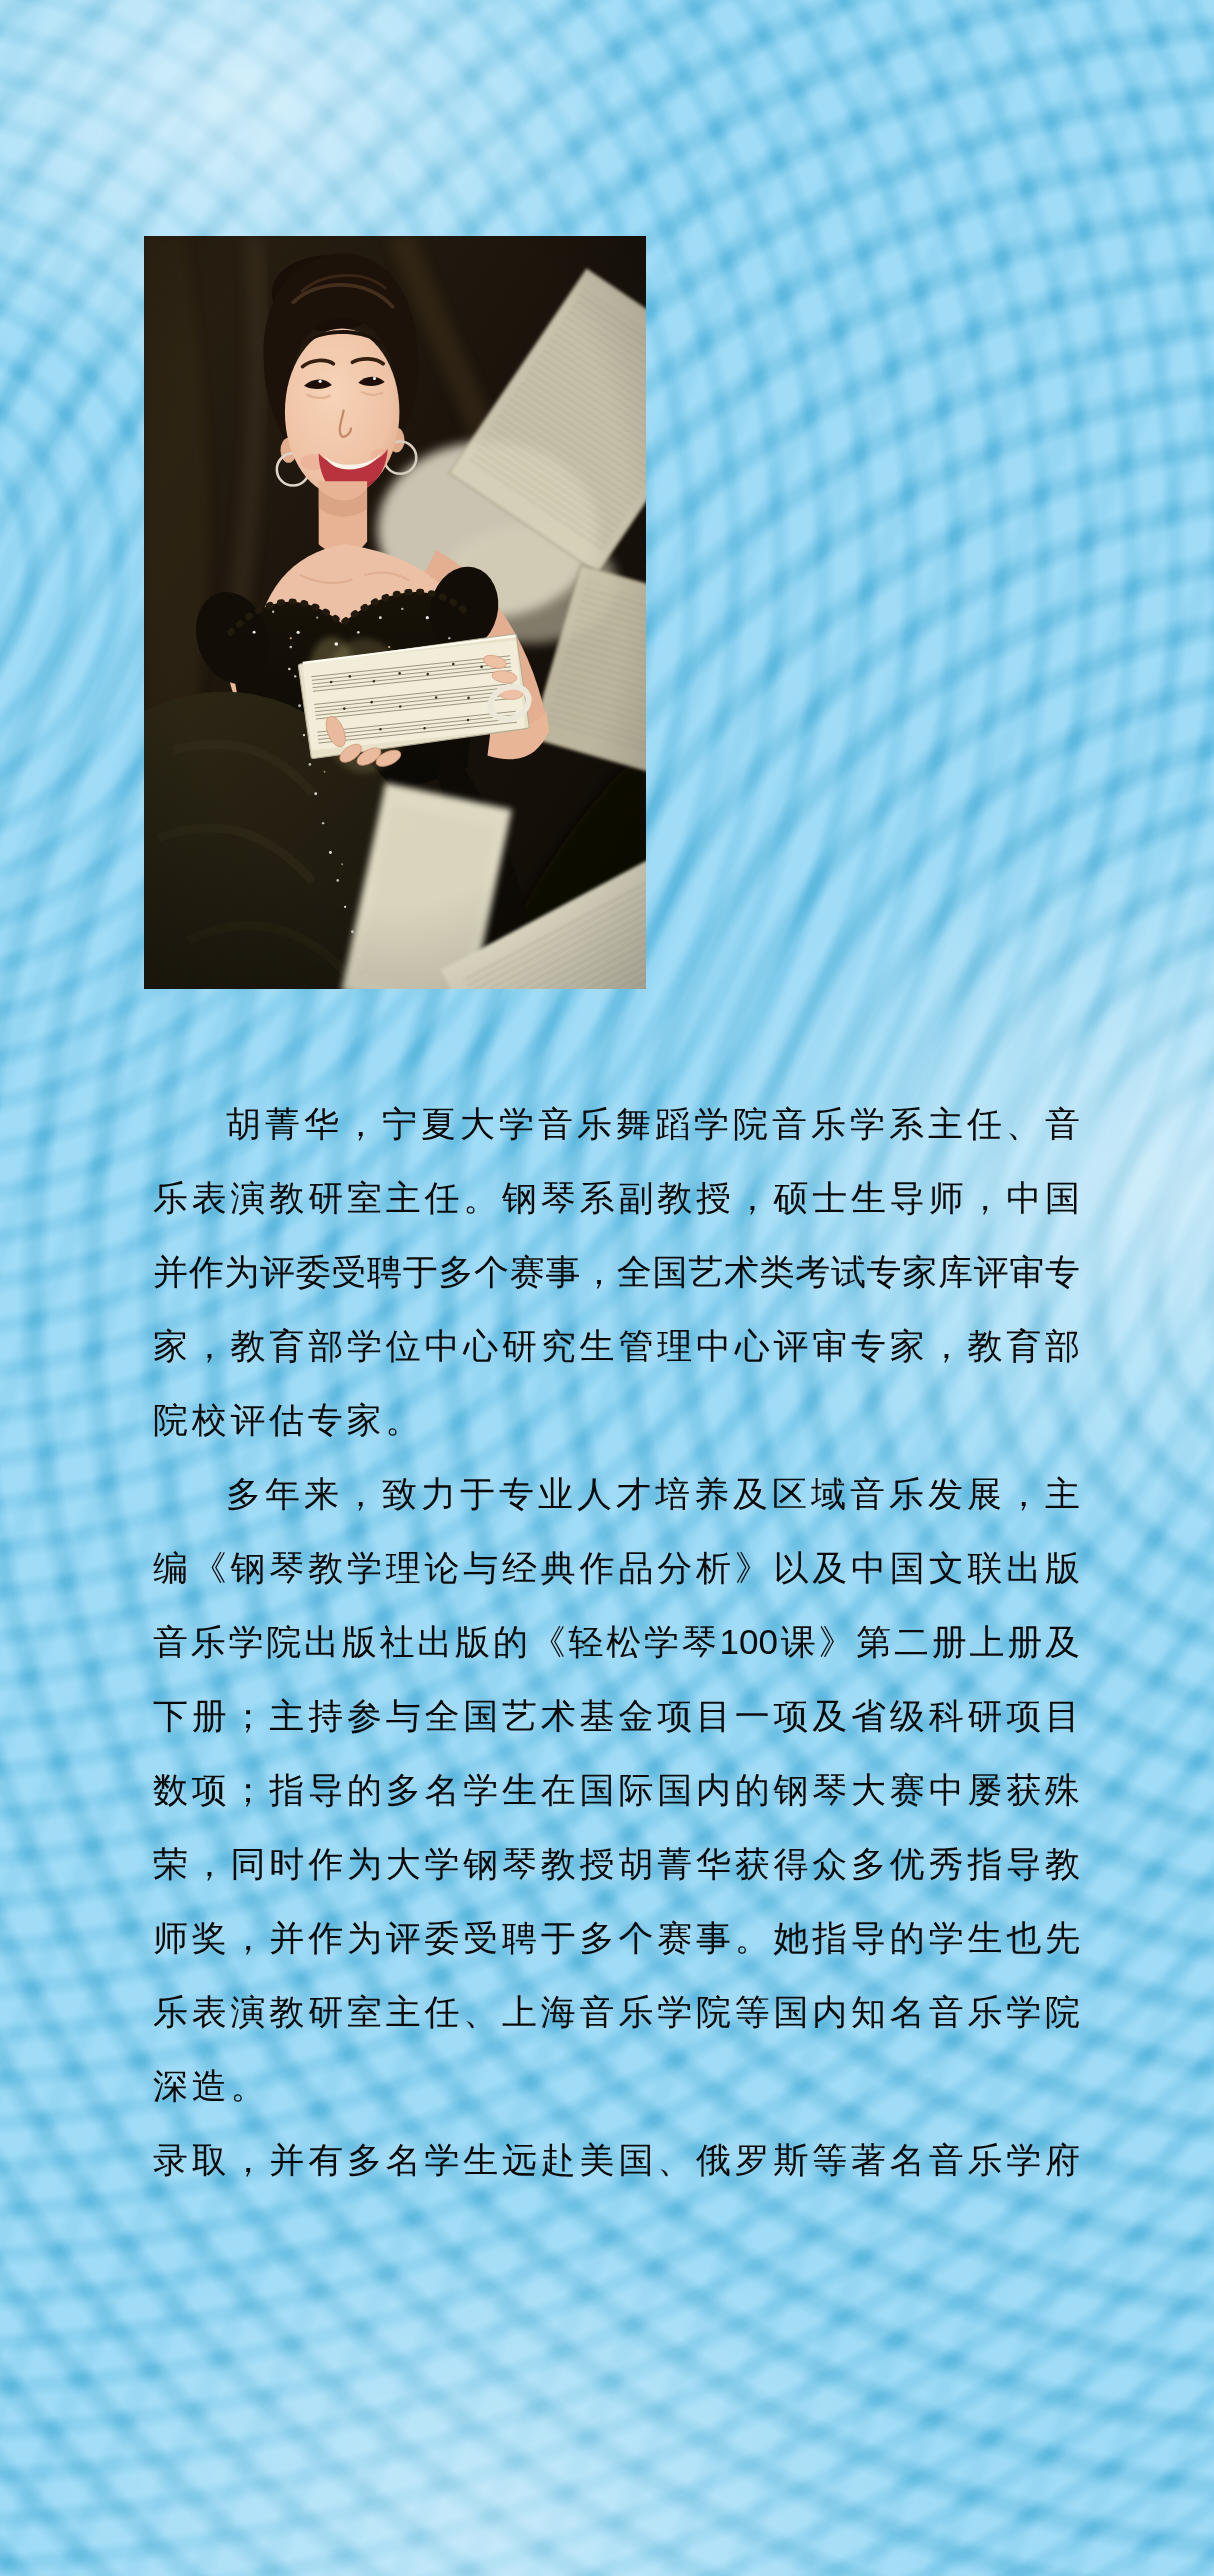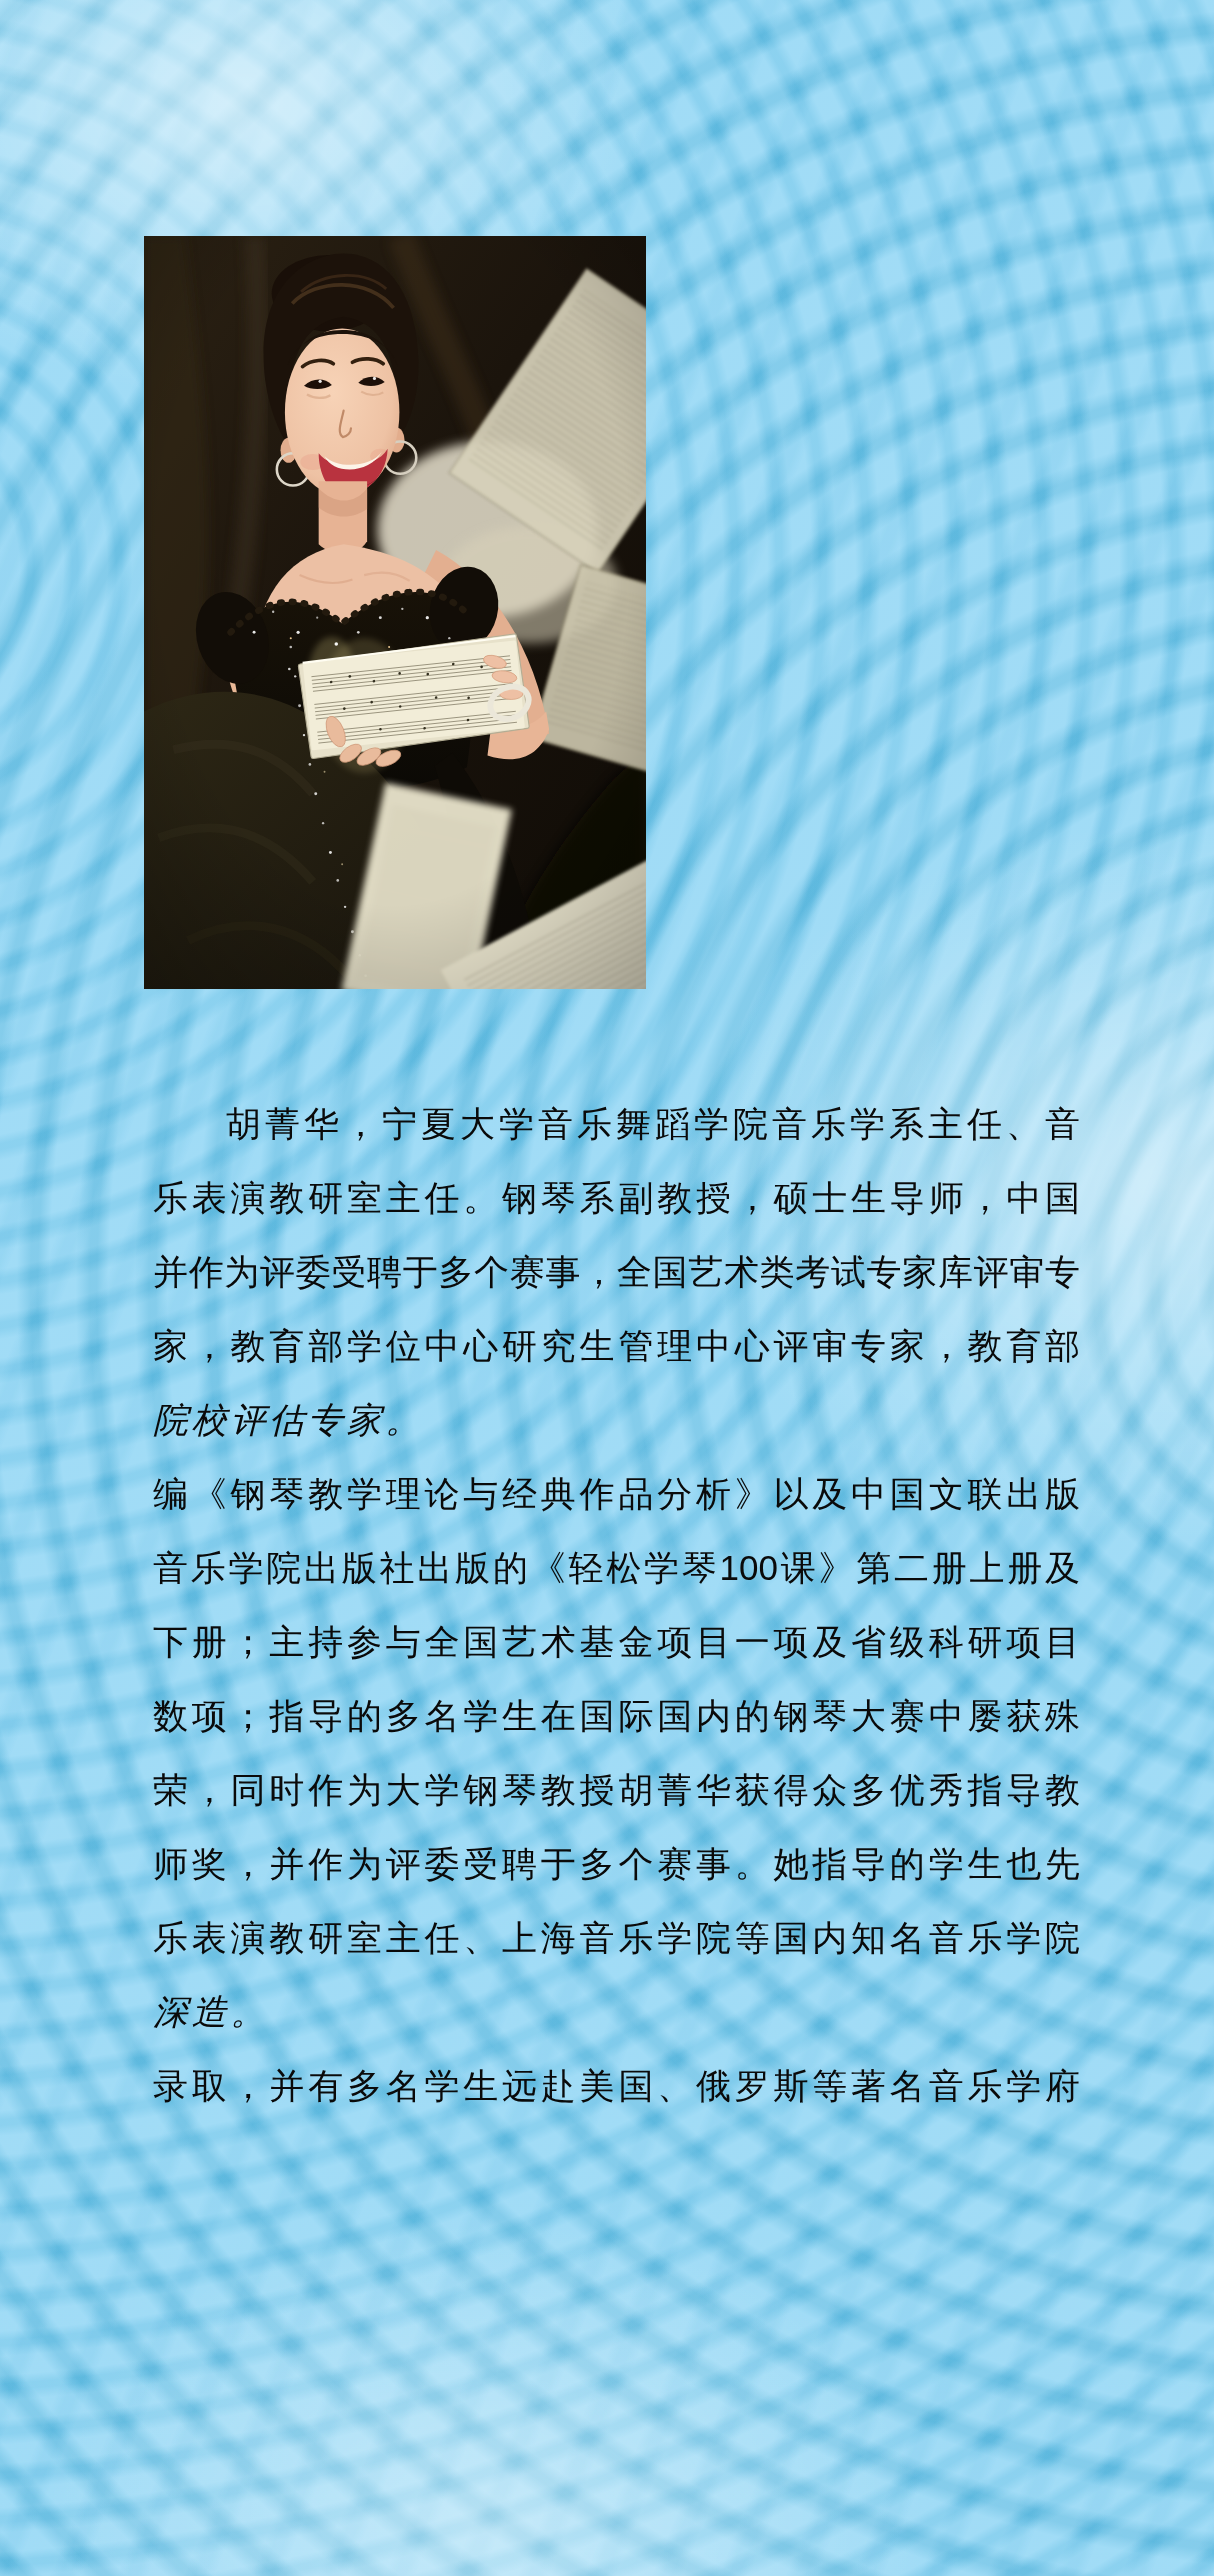--- a/index.html
+++ b/index.html
@@ -61,21 +61,20 @@
     text-align: justify;
     text-align-last: justify;
     text-justify: inter-character;
     white-space: normal;
   }
   .bio-line.indent { text-indent: 73px; }
   .bio-line.para-end {
     text-align: left;
     text-align-last: left;
     letter-spacing: 3.7px;
-    font-style: italic;
   }
 </style>
 </head>
 <body>
 
 <div class="page">
   <div class="bg-texture"></div>
 
   <figure class="portrait">
     <svg viewBox="0 0 684 1026" xmlns="http://www.w3.org/2000/svg">
@@ -306,20 +305,21 @@
       <rect width="684" height="1026" fill="url(#vigG)"></rect>
     </svg>
   </figure>
 
   <section class="bio">
     <p class="bio-line indent">胡菁华，宁夏大学音乐舞蹈学院音乐学系主任、音</p>
     <p class="bio-line">乐表演教研室主任。钢琴系副教授，硕士生导师，中国</p>
     <p class="bio-line">并作为评委受聘于多个赛事，全国艺术类考试专家库评审专</p>
     <p class="bio-line">家，教育部学位中心研究生管理中心评审专家，教育部</p>
     <p class="bio-line para-end">院校评估专家。</p>
+    <p class="bio-line indent">多年来，致力于专业人才培养及区域音乐发展，主</p>
     <p class="bio-line">编《钢琴教学理论与经典作品分析》以及中国文联出版</p>
     <p class="bio-line">音乐学院出版社出版的《轻松学琴100课》第二册上册及</p>
     <p class="bio-line">下册；主持参与全国艺术基金项目一项及省级科研项目</p>
     <p class="bio-line">数项；指导的多名学生在国际国内的钢琴大赛中屡获殊</p>
     <p class="bio-line">荣，同时作为大学钢琴教授胡菁华获得众多优秀指导教</p>
     <p class="bio-line">师奖，并作为评委受聘于多个赛事。她指导的学生也先</p>
     <p class="bio-line">乐表演教研室主任、上海音乐学院等国内知名音乐学院</p>
     <p class="bio-line para-end">深造。</p>
     <p class="bio-line">录取，并有多名学生远赴美国、俄罗斯等著名音乐学府</p>
   </section>

